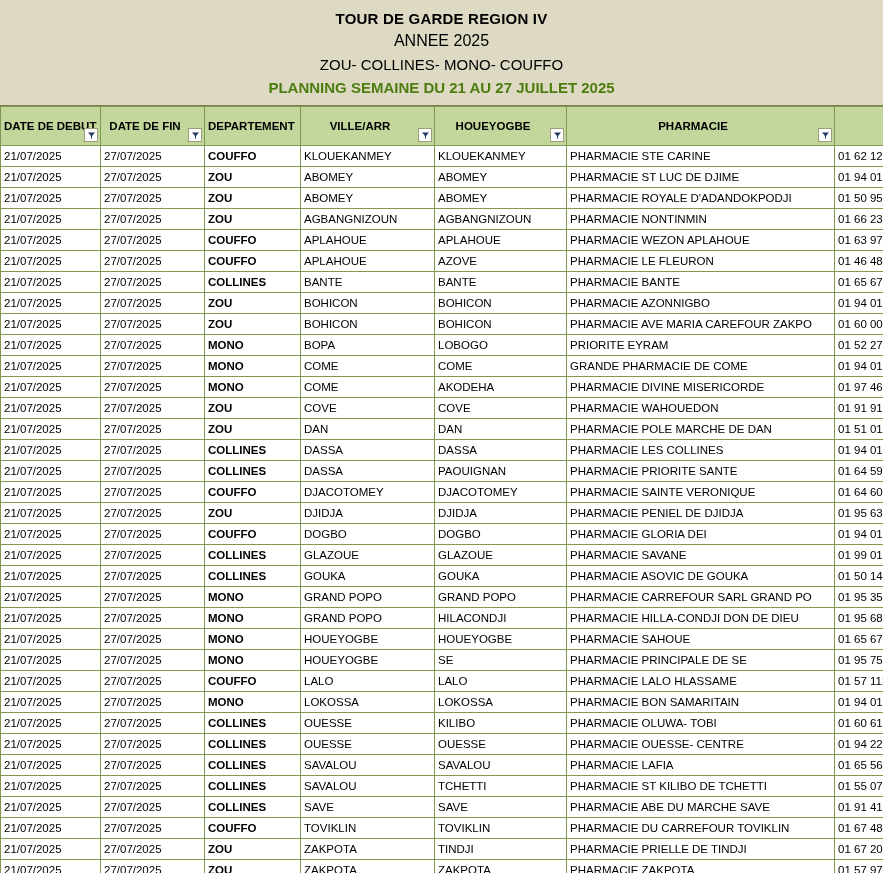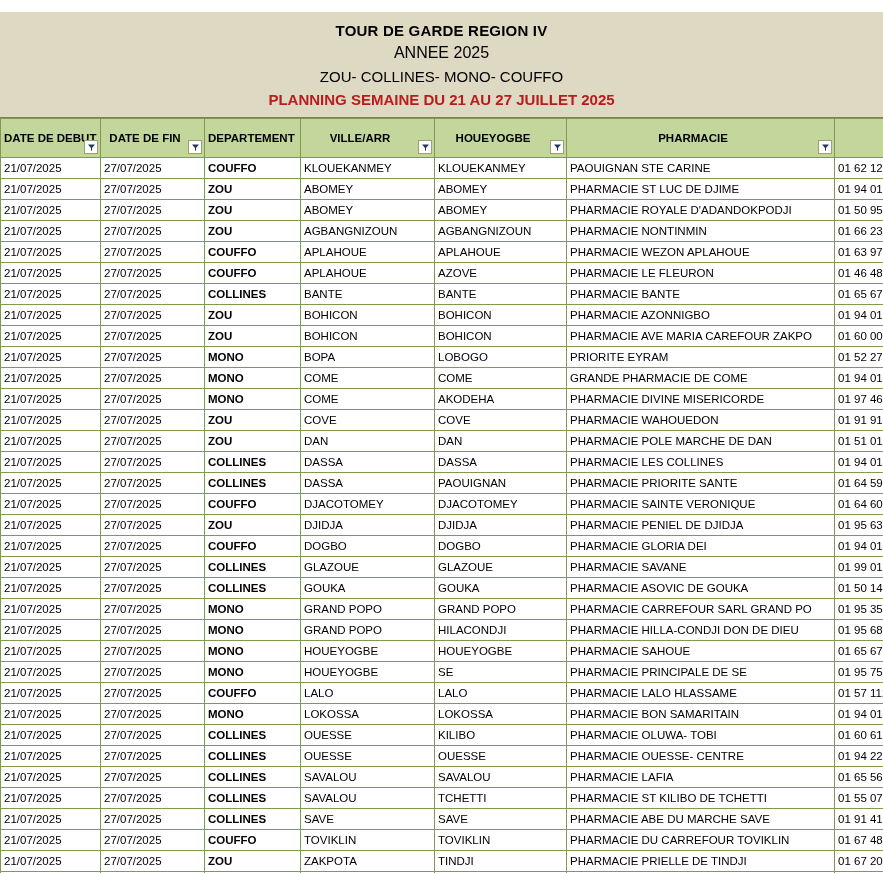--- a/index.html
+++ b/index.html
@@ -12,21 +12,20 @@
     height: 873px;
     font-family: "Liberation Sans", sans-serif;
     font-size: 12px;
     color: #000000;
     overflow: hidden;
   }
   .sheet {
     width: 883px;
     height: 613px;
     position: relative;
-    margin-top: 12px;
   }
   .header-block {
     background: #ded9c3;
     padding: 6px 0 6px 0;
     text-align: center;
     border-bottom: 1px solid #7f7f58;
   }
   .title-main {
     font-weight: bold;
     font-size: 15px;
@@ -35,21 +34,21 @@
   }
   .title-year {
     font-size: 16px;
     margin: 5px 0 2px 0;
   }
   .title-zones {
     font-size: 15px;
     margin: 6px 0 3px 0;
   }
   .title-planning {
-    color: #b91c1c;
+    color: #4d7c0f;
     font-weight: bold;
     font-size: 15px;
     margin: 6px 0 3px 0;
   }
   table.grid {
     border-collapse: collapse;
     table-layout: fixed;
     width: 883px;
   }
   table.grid th, table.grid td {
@@ -172,21 +171,21 @@
         </th>
       </tr>
     </thead>
     <tbody id="tbody">
         <tr>
           <td class="c-date">21/07/2025</td>
           <td class="c-date2">27/07/2025</td>
           <td class="c-dep">COUFFO</td>
           <td class="c-ville">KLOUEKANMEY</td>
           <td class="c-loc">KLOUEKANMEY</td>
-          <td class="c-pharm">PAOUIGNAN STE CARINE</td>
+          <td class="c-pharm">PHARMACIE STE CARINE</td>
           <td class="c-tel">01 62 121 812</td>
         </tr>
         <tr>
           <td class="c-date">21/07/2025</td>
           <td class="c-date2">27/07/2025</td>
           <td class="c-dep">ZOU</td>
           <td class="c-ville">ABOMEY</td>
           <td class="c-loc">ABOMEY</td>
           <td class="c-pharm">PHARMACIE ST LUC DE DJIME</td>
           <td class="c-tel">01 94 012 228</td>

